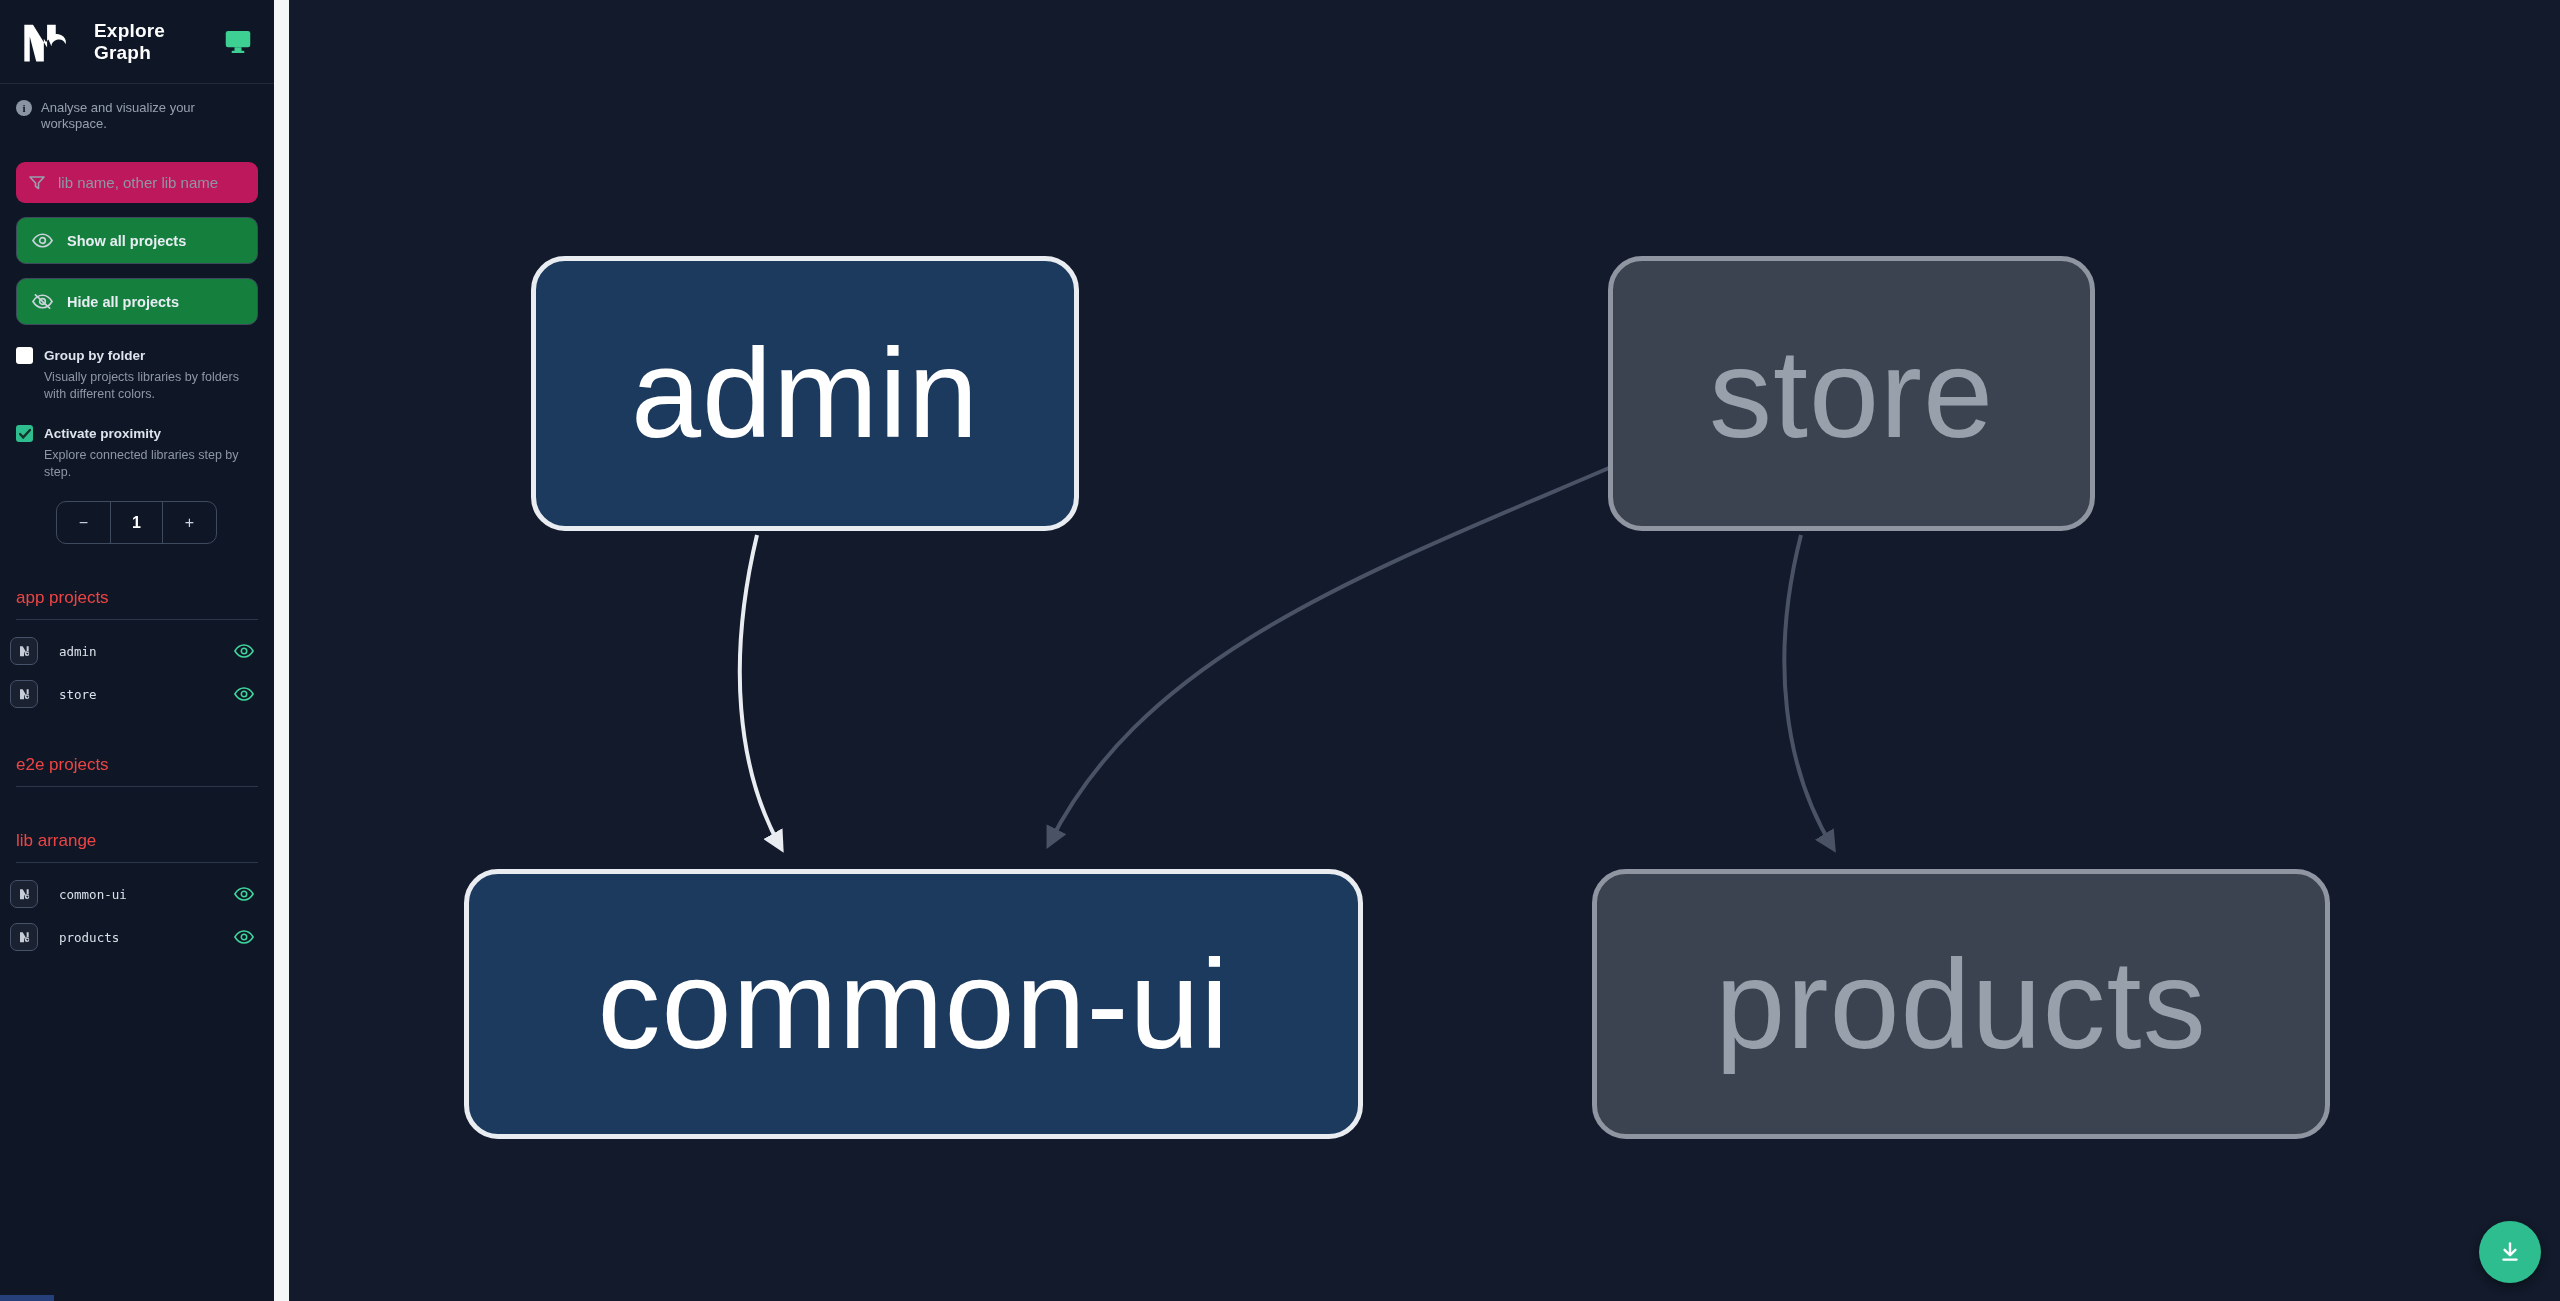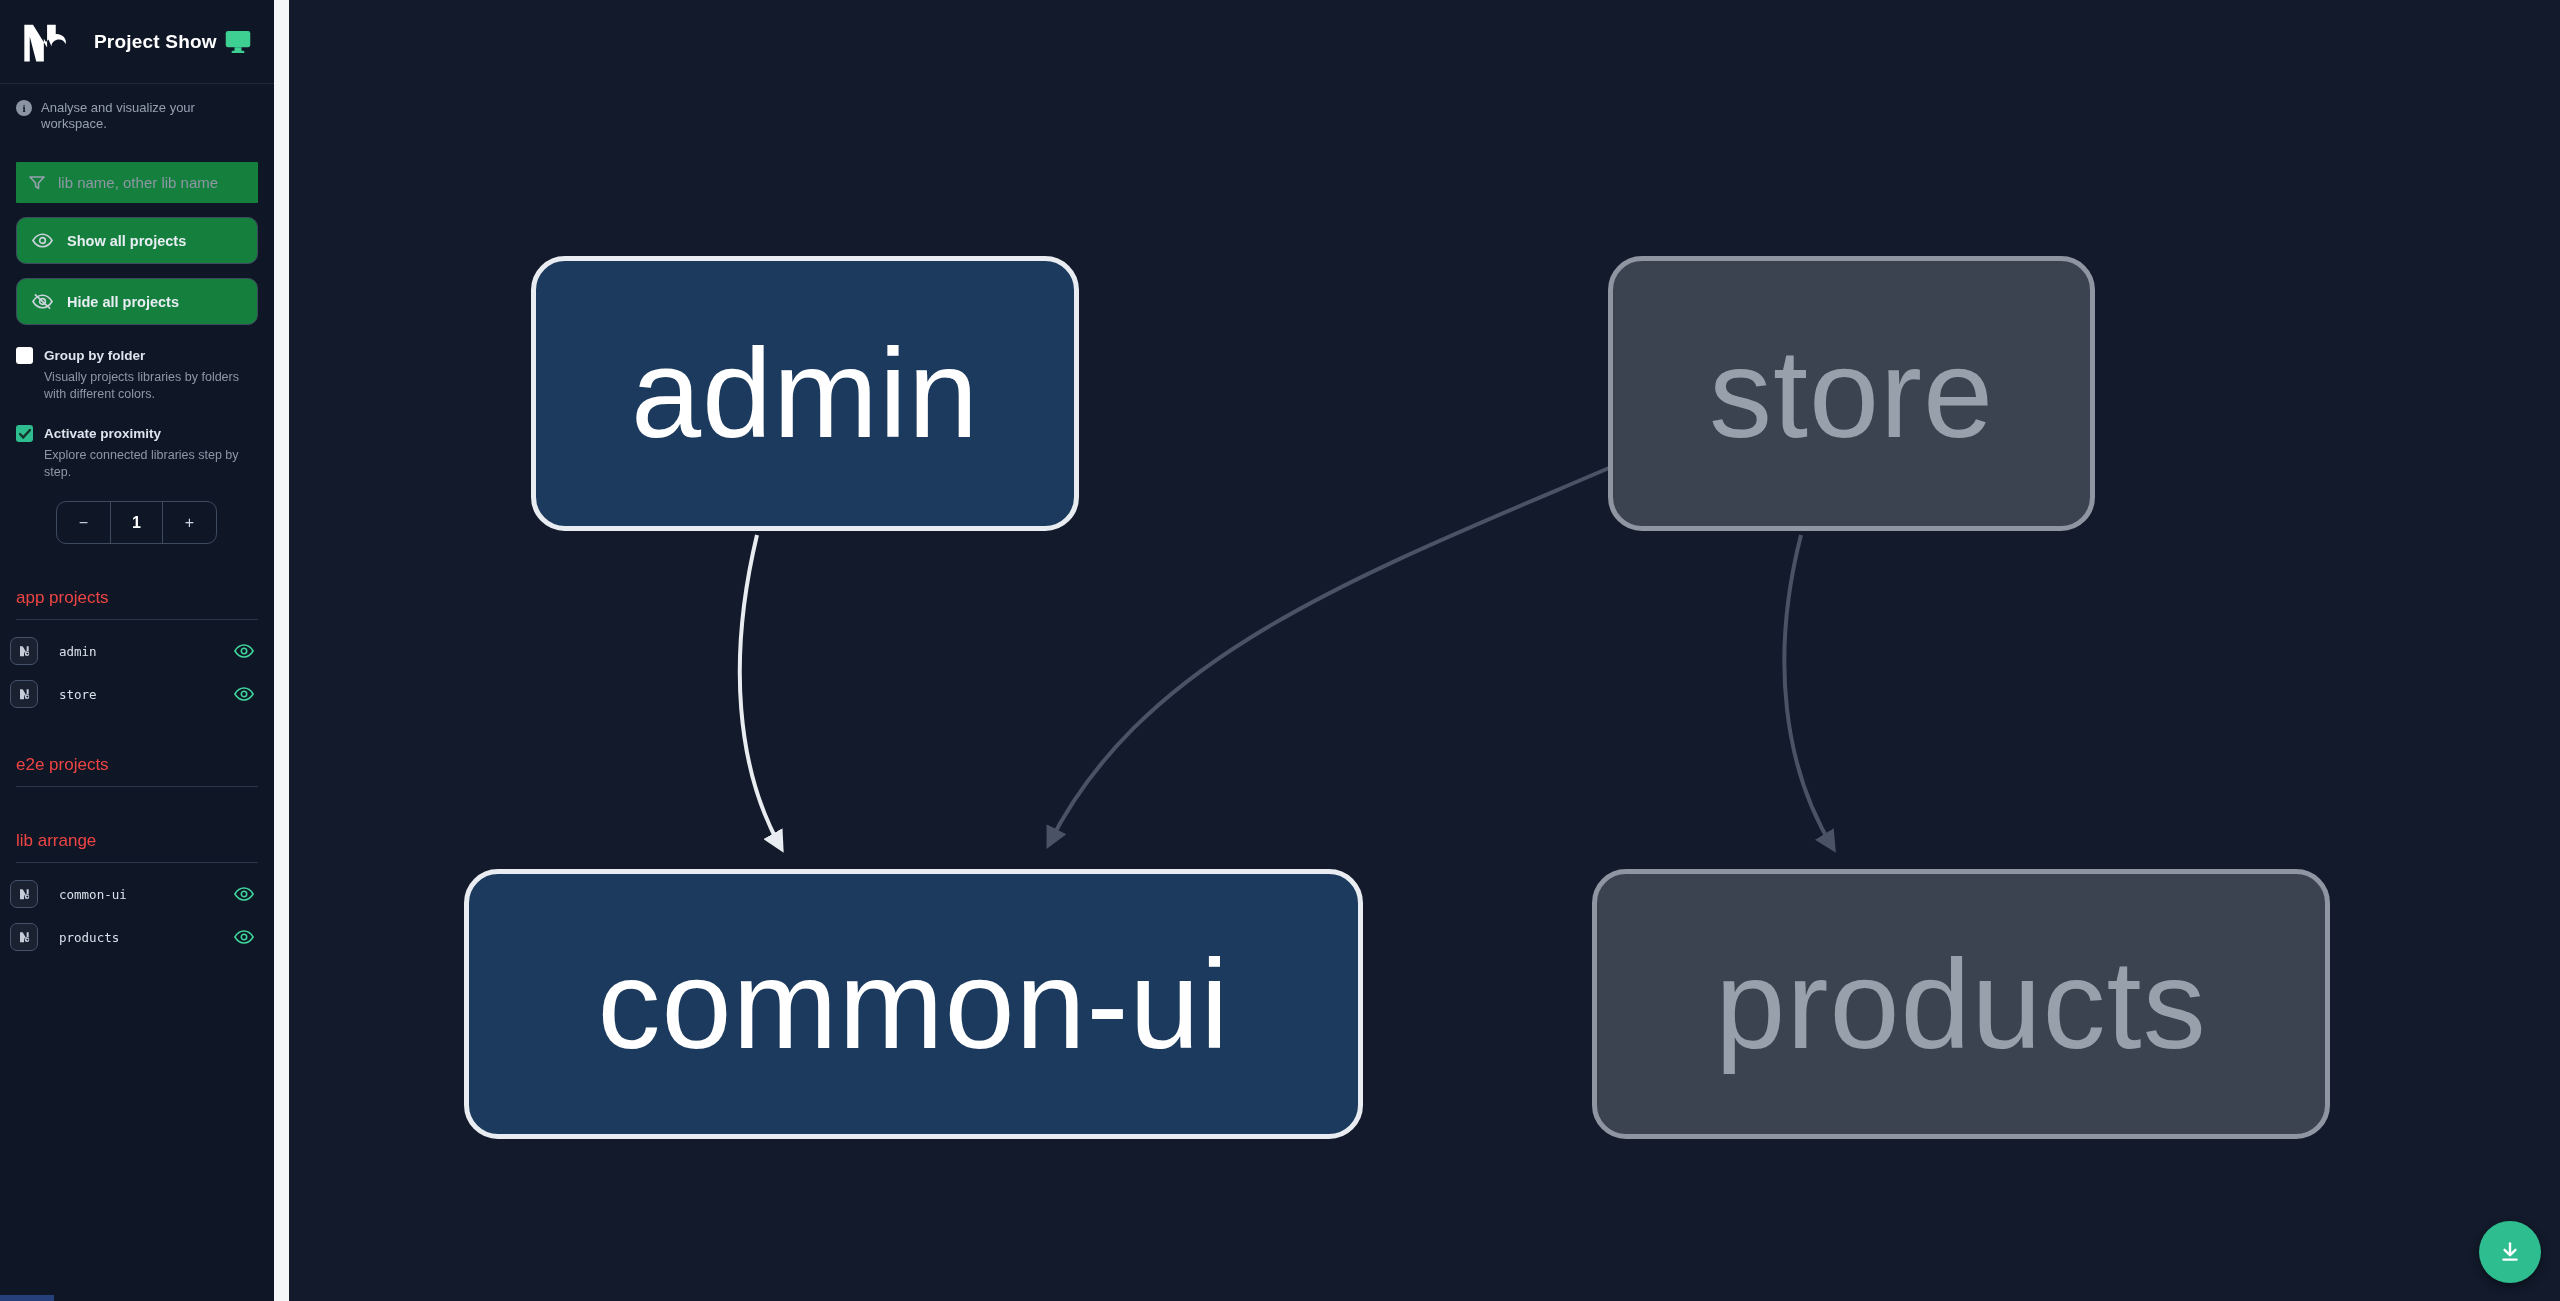--- a/index.html
+++ b/index.html
@@ -22,21 +22,21 @@
   .monitor-icon { width:28px; height:26px; flex:0 0 auto; }
 
   
   .tagline { display:flex; align-items:flex-start; gap:9px; padding:16px 14px 0 16px;
              font-size:13px; color:#95a0af; line-height:16px; }
   .info-icon { width:16px; height:16px; border-radius:50%; background:#8a94a3; color:#0f1726;
                font-size:11px; font-weight:bold; display:flex; align-items:center; justify-content:center;
                flex:0 0 auto; font-family:"Liberation Serif", serif; }
 
   
-  .search { margin:30px 16px 0 16px; height:41px; background:#15803d; border-radius:1px;
+  .search { margin:30px 16px 0 16px; height:41px; background:#be185d; border-radius:9px;
             display:flex; align-items:center; }
   .search .funnel { width:42px; display:flex; justify-content:center; }
   .search input { background:transparent; border:none; outline:none; color:#e2e8f0;
                   font-size:15px; width:185px; }
   .search input::placeholder { color:#8d97a6; }
 
   
   .opt { padding:0 16px; margin-top:22px; }
   .opt .row { display:flex; align-items:center; gap:11px; }
   .cb { width:17px; height:17px; border-radius:3px; flex:0 0 auto; display:flex;
@@ -99,21 +99,21 @@
 <body>
 
 <div class="sidebar">
 
   <div class="sb-header">
     <svg class="nx-logo" viewBox="0 0 48 48">
       <path fill="#ffffff" d="M4 42 V8 h8 l13 21 V8 h8 v14 c-3-2-7-1-9 2 l-2-3 v21 h-7 L9 19 v23 z"></path>
       <path fill="#ffffff" d="M26 21 c3-5 10-6 14-2 c2 2 3 5 2 7 c-1-3-4-5-8-4 c-3 1-5 3-5 6 z"></path>
       <path fill="#0f1726" d="M33 24 l4 5 -6 1 z"></path>
     </svg>
-    <div class="sb-title">Project Show</div>
+    <div class="sb-title">Explore Graph</div>
     <svg class="monitor-icon" viewBox="0 0 24 22">
       <rect x="1.5" y="1.5" width="21" height="14" rx="2" fill="#3ecf92"></rect>
       <rect x="4" y="4" width="16" height="9" rx="1" fill="#0f1726" opacity="0"></rect>
       <rect x="9" y="15.5" width="6" height="3.5" fill="#3ecf92"></rect>
       <rect x="6.5" y="18.5" width="11" height="2" rx="1" fill="#3ecf92"></rect>
     </svg>
   </div>
 
   <div class="tagline">
     <span class="info-icon">i</span>

